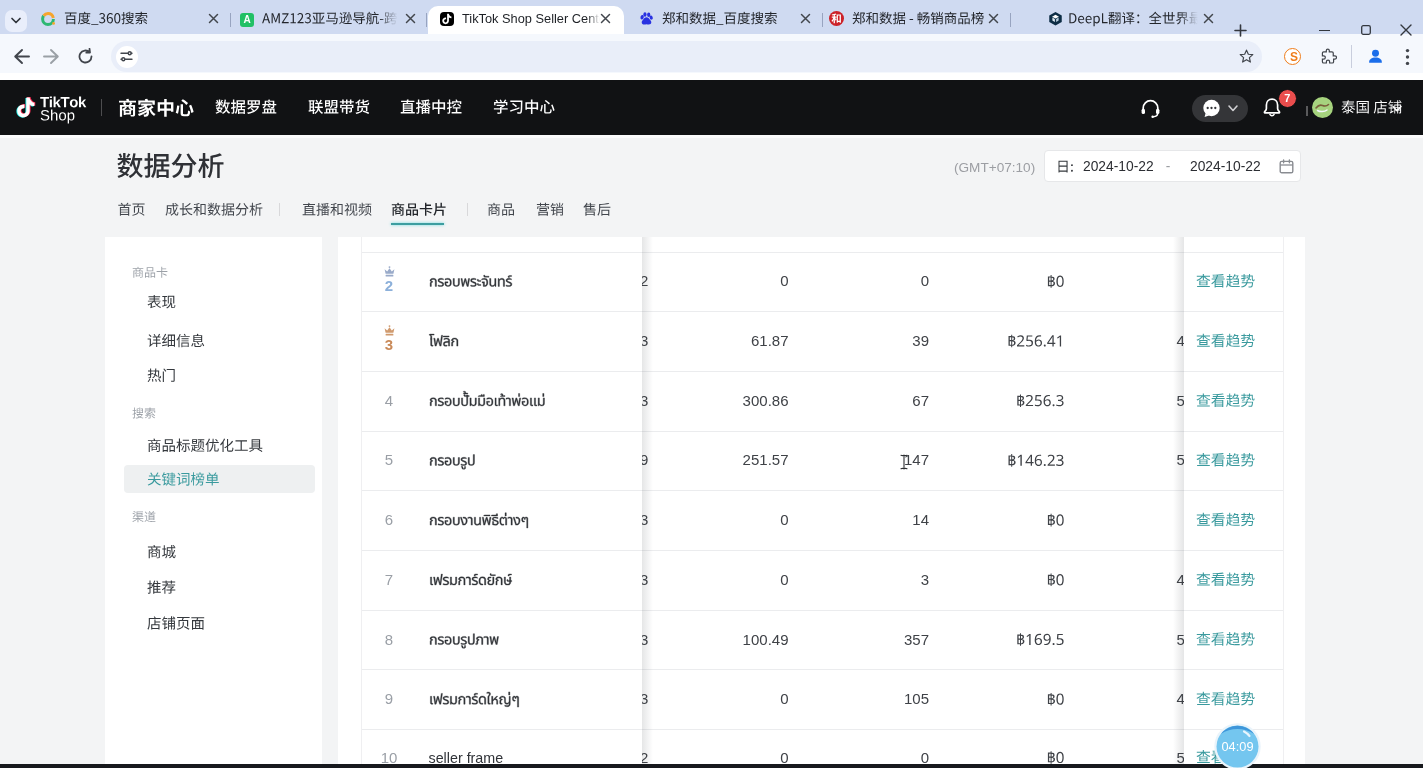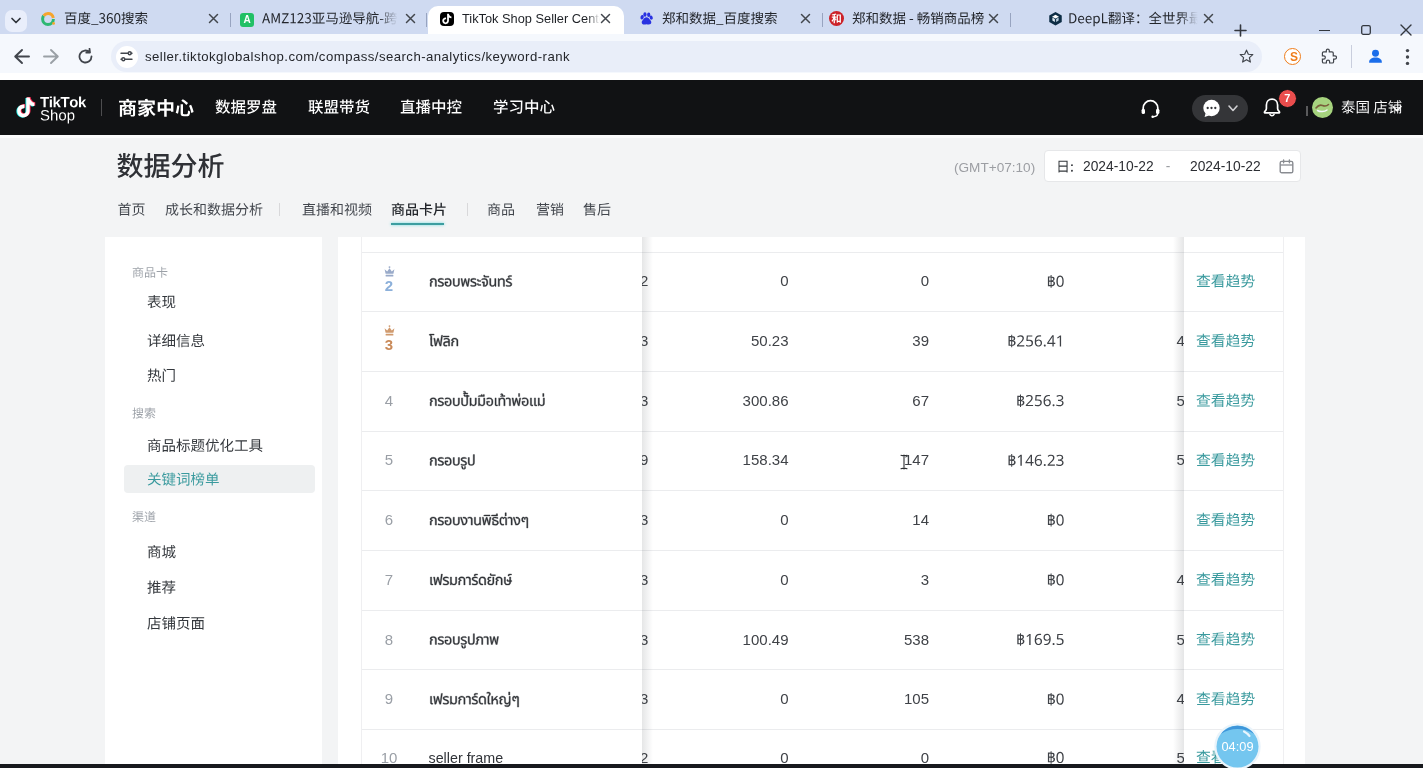--- a/index.html
+++ b/index.html
@@ -82,21 +82,20 @@
 <div style="position:absolute;left:111px;top:41px;width:1151px;height:31px;border-radius:16px;background:#e9eef9"></div>
 <div style="position:absolute;left:115.5px;top:45.5px;width:22px;height:22px;border-radius:50%;background:#ffffff"></div>
 <svg style="position:absolute;left:120px;top:50px" width="13" height="13" viewBox="0 0 13 13">
       <g stroke="#41454c" stroke-width="1.4" stroke-linecap="round">
         <path d="M1 3.2 H8.2 M11.2 3.2 H12"></path>
         <circle cx="9.7" cy="3.2" r="1.5" fill="none"></circle>
         <path d="M1 9.2 H1.8 M4.8 9.2 H12"></path>
         <circle cx="3.3" cy="9.2" r="1.5" fill="none"></circle>
       </g>
     </svg>
-<div style="position:absolute;left:145px;top:47.5px;width:560px;height:18px;font:13.2px/18px &quot;Liberation Sans&quot;,sans-serif;letter-spacing:0.45px;color:#24262b;white-space:nowrap">seller.tiktokglobalshop.com/compass/search-analytics/keyword-rank</div>
 <svg style="position:absolute;left:1238px;top:48px" width="17" height="17" viewBox="0 0 24 24">
       <path d="M12 3 l2.6 5.8 6.3.6 -4.8 4.2 1.4 6.2 -5.5-3.3 -5.5 3.3 1.4-6.2 -4.8-4.2 6.3-.6z" fill="none" stroke="#41454c" stroke-width="1.7" stroke-linejoin="round"></path>
     </svg>
 <div style="position:absolute;left:1284px;top:48px;width:17px;height:17px;border-radius:50%;background:#fff;border:1.5px solid #ef7d1a"></div>
 <div style="position:absolute;left:1284px;top:47.5px;width:20px;height:18px;font:bold 12px/18px &quot;Liberation Sans&quot;,sans-serif;color:#ef7d1a;text-align:center">S</div>
 <svg style="position:absolute;left:1320px;top:48px" width="17" height="17" viewBox="0 0 24 24">
       <path d="M20.5 11h-1.8V7.2c0-1-.8-1.8-1.8-1.8h-3.8V3.6a2.1 2.1 0 1 0-4.2 0v1.8H5.2c-1 0-1.8.8-1.8 1.8V11h1.8a2.3 2.3 0 1 1 0 4.6H3.4v3.8c0 1 .8 1.8 1.8 1.8h3.8v-1.8a2.3 2.3 0 1 1 4.6 0v1.8h3.8c1 0 1.8-.8 1.8-1.8v-3.8h1.8a2.1 2.1 0 1 0 0-4.6z" fill="none" stroke="#41454c" stroke-width="1.7"></path>
     </svg>
 <div style="position:absolute;left:1351px;top:45px;width:1px;height:23px;background:#c9cedd"></div>
 <svg style="position:absolute;left:1366px;top:47px" width="19" height="19" viewBox="0 0 24 24" fill="#1a6dea">
@@ -194,56 +193,56 @@
 <div style="position:absolute;left:829px;top:272.4px;width:100px;height:18px;font:15px/18px &quot;Liberation Sans&quot;,sans-serif;color:#3f4247;text-align:right;">0</div>
 <svg style="position:absolute;left:383px;top:325.2px" width="13" height="12" viewBox="0 0 13 12">
       <path d="M1.6 3.3 L4.2 5.5 L6.5 2.2 L8.8 5.5 L11.4 3.3 L10.4 7.8 L2.6 7.8 Z" fill="#d09a6e"></path>
       <circle cx="6.5" cy="1.1" r="0.95" fill="#d09a6e"></circle>
       <rect x="2.6" y="8.8" width="7.8" height="1.7" rx="0.6" fill="#d09a6e"></rect>
     </svg>
 <div style="position:absolute;left:381px;top:337.2px;width:16px;height:16px;font:bold 15px/16px &quot;Liberation Sans&quot;,sans-serif;color:#c98a59;text-align:center">3</div>
 <div style="position:absolute;left:642px;top:332.1px;width:6.5px;height:18px;overflow:hidden">
       <div style="position:absolute;left:-53.7px;width:60px;height:18px;font:15px/18px &quot;Liberation Sans&quot;,sans-serif;color:#3f4247;text-align:right">3</div>
     </div>
-<div style="position:absolute;left:688.5px;top:332.1px;width:100px;height:18px;font:15px/18px &quot;Liberation Sans&quot;,sans-serif;color:#3f4247;text-align:right;">50.23</div>
+<div style="position:absolute;left:688.5px;top:332.1px;width:100px;height:18px;font:15px/18px &quot;Liberation Sans&quot;,sans-serif;color:#3f4247;text-align:right;">61.87</div>
 <div style="position:absolute;left:829px;top:332.1px;width:100px;height:18px;font:15px/18px &quot;Liberation Sans&quot;,sans-serif;color:#3f4247;text-align:right;">39</div>
 <div style="position:absolute;left:1176.5px;top:332.1px;width:60px;height:18px;font:15px/18px &quot;Liberation Sans&quot;,sans-serif;color:#3f4247">4</div>
 <div style="position:absolute;left:378px;top:391.8px;width:22px;height:18px;font:15px/18px &quot;Liberation Sans&quot;,sans-serif;color:#9a9fa6;text-align:center">4</div>
 <div style="position:absolute;left:642px;top:391.8px;width:6.5px;height:18px;overflow:hidden">
       <div style="position:absolute;left:-53.7px;width:60px;height:18px;font:15px/18px &quot;Liberation Sans&quot;,sans-serif;color:#3f4247;text-align:right">3</div>
     </div>
 <div style="position:absolute;left:688.5px;top:391.8px;width:100px;height:18px;font:15px/18px &quot;Liberation Sans&quot;,sans-serif;color:#3f4247;text-align:right;">300.86</div>
 <div style="position:absolute;left:829px;top:391.8px;width:100px;height:18px;font:15px/18px &quot;Liberation Sans&quot;,sans-serif;color:#3f4247;text-align:right;">67</div>
 <div style="position:absolute;left:1176.5px;top:391.8px;width:60px;height:18px;font:15px/18px &quot;Liberation Sans&quot;,sans-serif;color:#3f4247">5</div>
 <div style="position:absolute;left:378px;top:451.4px;width:22px;height:18px;font:15px/18px &quot;Liberation Sans&quot;,sans-serif;color:#9a9fa6;text-align:center">5</div>
 <div style="position:absolute;left:642px;top:451.4px;width:6.5px;height:18px;overflow:hidden">
       <div style="position:absolute;left:-53.7px;width:60px;height:18px;font:15px/18px &quot;Liberation Sans&quot;,sans-serif;color:#3f4247;text-align:right">9</div>
     </div>
-<div style="position:absolute;left:688.5px;top:451.4px;width:100px;height:18px;font:15px/18px &quot;Liberation Sans&quot;,sans-serif;color:#3f4247;text-align:right;">158.34</div>
+<div style="position:absolute;left:688.5px;top:451.4px;width:100px;height:18px;font:15px/18px &quot;Liberation Sans&quot;,sans-serif;color:#3f4247;text-align:right;">251.57</div>
 <div style="position:absolute;left:829px;top:451.4px;width:100px;height:18px;font:15px/18px &quot;Liberation Sans&quot;,sans-serif;color:#3f4247;text-align:right;">147</div>
 <div style="position:absolute;left:1176.5px;top:451.4px;width:60px;height:18px;font:15px/18px &quot;Liberation Sans&quot;,sans-serif;color:#3f4247">5</div>
 <div style="position:absolute;left:378px;top:511.1px;width:22px;height:18px;font:15px/18px &quot;Liberation Sans&quot;,sans-serif;color:#9a9fa6;text-align:center">6</div>
 <div style="position:absolute;left:642px;top:511.1px;width:6.5px;height:18px;overflow:hidden">
       <div style="position:absolute;left:-53.7px;width:60px;height:18px;font:15px/18px &quot;Liberation Sans&quot;,sans-serif;color:#3f4247;text-align:right">3</div>
     </div>
 <div style="position:absolute;left:688.5px;top:511.1px;width:100px;height:18px;font:15px/18px &quot;Liberation Sans&quot;,sans-serif;color:#3f4247;text-align:right;">0</div>
 <div style="position:absolute;left:829px;top:511.1px;width:100px;height:18px;font:15px/18px &quot;Liberation Sans&quot;,sans-serif;color:#3f4247;text-align:right;">14</div>
 <div style="position:absolute;left:378px;top:570.9px;width:22px;height:18px;font:15px/18px &quot;Liberation Sans&quot;,sans-serif;color:#9a9fa6;text-align:center">7</div>
 <div style="position:absolute;left:642px;top:570.9px;width:6.5px;height:18px;overflow:hidden">
       <div style="position:absolute;left:-53.7px;width:60px;height:18px;font:15px/18px &quot;Liberation Sans&quot;,sans-serif;color:#3f4247;text-align:right">3</div>
     </div>
 <div style="position:absolute;left:688.5px;top:570.9px;width:100px;height:18px;font:15px/18px &quot;Liberation Sans&quot;,sans-serif;color:#3f4247;text-align:right;">0</div>
 <div style="position:absolute;left:829px;top:570.9px;width:100px;height:18px;font:15px/18px &quot;Liberation Sans&quot;,sans-serif;color:#3f4247;text-align:right;">3</div>
 <div style="position:absolute;left:1176.5px;top:570.9px;width:60px;height:18px;font:15px/18px &quot;Liberation Sans&quot;,sans-serif;color:#3f4247">4</div>
 <div style="position:absolute;left:378px;top:630.5px;width:22px;height:18px;font:15px/18px &quot;Liberation Sans&quot;,sans-serif;color:#9a9fa6;text-align:center">8</div>
 <div style="position:absolute;left:642px;top:630.5px;width:6.5px;height:18px;overflow:hidden">
       <div style="position:absolute;left:-53.7px;width:60px;height:18px;font:15px/18px &quot;Liberation Sans&quot;,sans-serif;color:#3f4247;text-align:right">3</div>
     </div>
 <div style="position:absolute;left:688.5px;top:630.5px;width:100px;height:18px;font:15px/18px &quot;Liberation Sans&quot;,sans-serif;color:#3f4247;text-align:right;">100.49</div>
-<div style="position:absolute;left:829px;top:630.5px;width:100px;height:18px;font:15px/18px &quot;Liberation Sans&quot;,sans-serif;color:#3f4247;text-align:right;">538</div>
+<div style="position:absolute;left:829px;top:630.5px;width:100px;height:18px;font:15px/18px &quot;Liberation Sans&quot;,sans-serif;color:#3f4247;text-align:right;">357</div>
 <div style="position:absolute;left:1176.5px;top:630.5px;width:60px;height:18px;font:15px/18px &quot;Liberation Sans&quot;,sans-serif;color:#3f4247">5</div>
 <div style="position:absolute;left:378px;top:690.2px;width:22px;height:18px;font:15px/18px &quot;Liberation Sans&quot;,sans-serif;color:#9a9fa6;text-align:center">9</div>
 <div style="position:absolute;left:642px;top:690.2px;width:6.5px;height:18px;overflow:hidden">
       <div style="position:absolute;left:-53.7px;width:60px;height:18px;font:15px/18px &quot;Liberation Sans&quot;,sans-serif;color:#3f4247;text-align:right">3</div>
     </div>
 <div style="position:absolute;left:688.5px;top:690.2px;width:100px;height:18px;font:15px/18px &quot;Liberation Sans&quot;,sans-serif;color:#3f4247;text-align:right;">0</div>
 <div style="position:absolute;left:829px;top:690.2px;width:100px;height:18px;font:15px/18px &quot;Liberation Sans&quot;,sans-serif;color:#3f4247;text-align:right;">105</div>
 <div style="position:absolute;left:1176.5px;top:690.2px;width:60px;height:18px;font:15px/18px &quot;Liberation Sans&quot;,sans-serif;color:#3f4247">4</div>
 <div style="position:absolute;left:378px;top:748.5px;width:22px;height:18px;font:15px/18px &quot;Liberation Sans&quot;,sans-serif;color:#9a9fa6;text-align:center">10</div>
 <div style="position:absolute;left:642px;top:748.5px;width:6.5px;height:18px;overflow:hidden">

